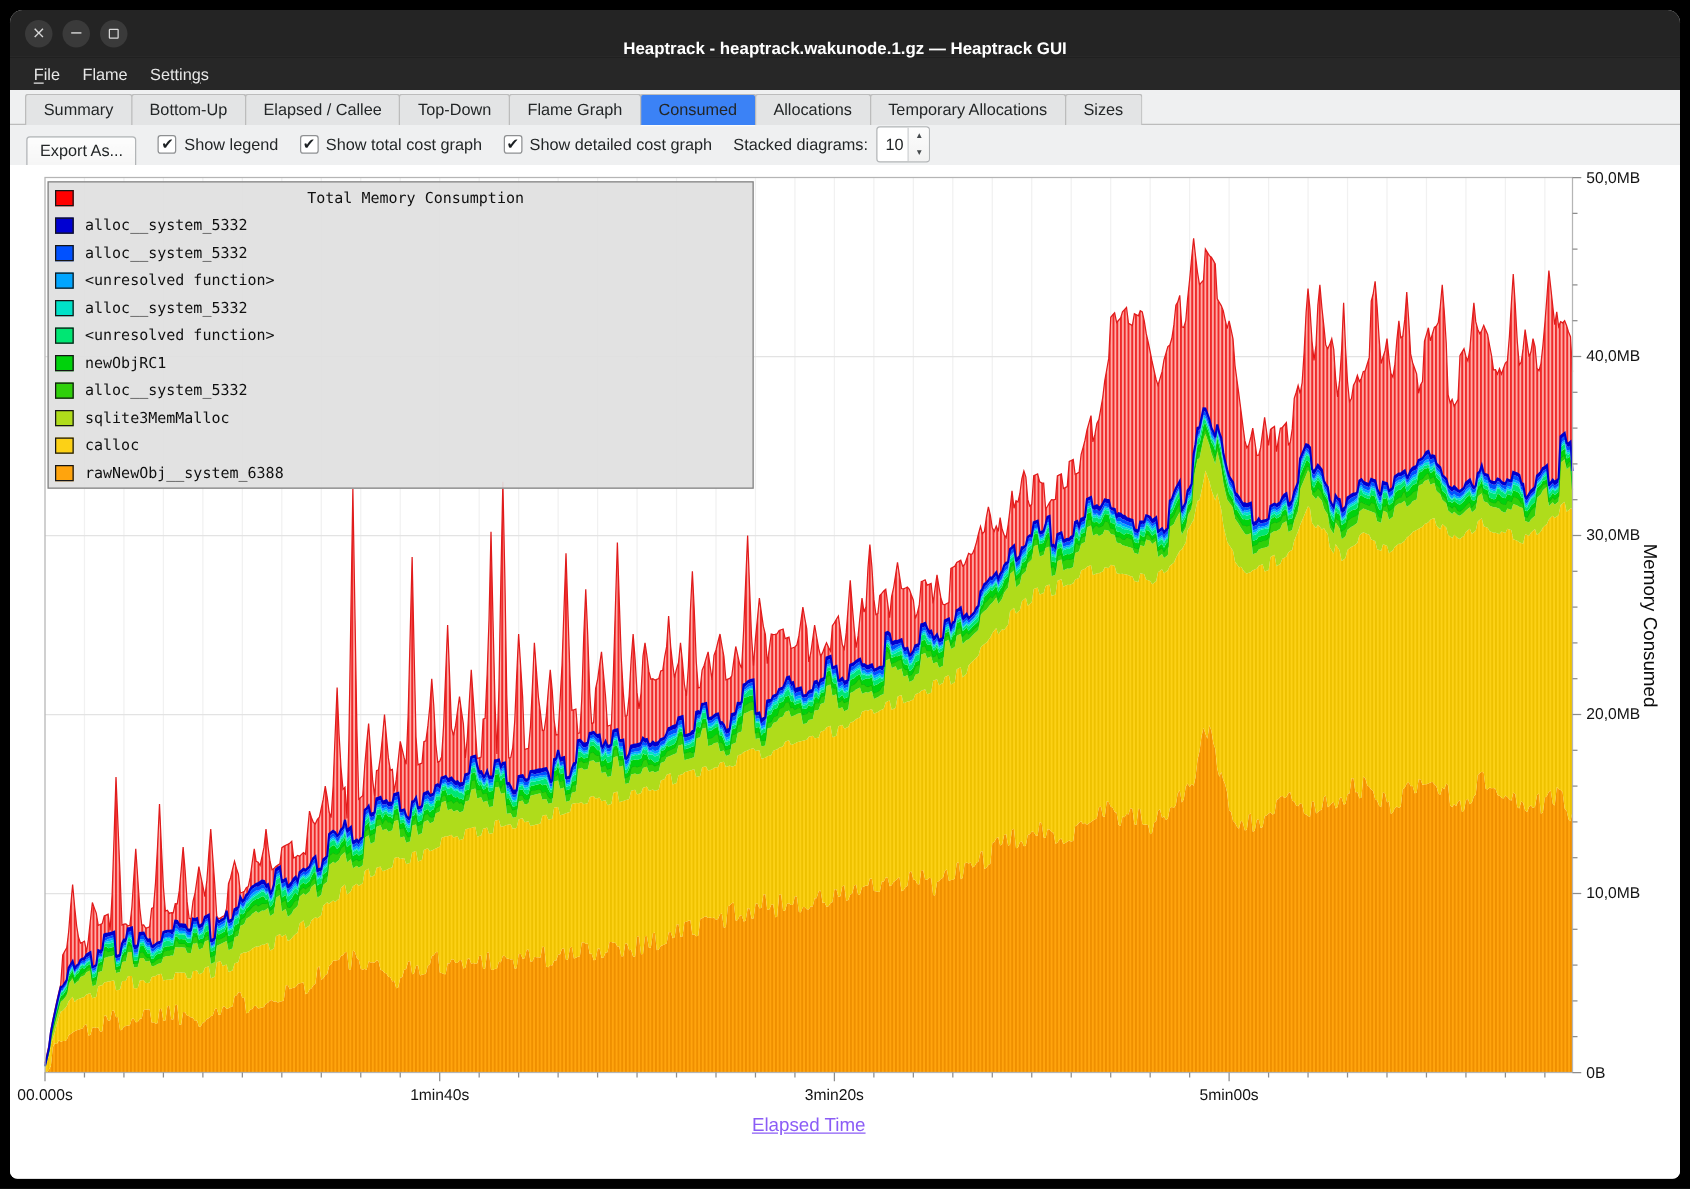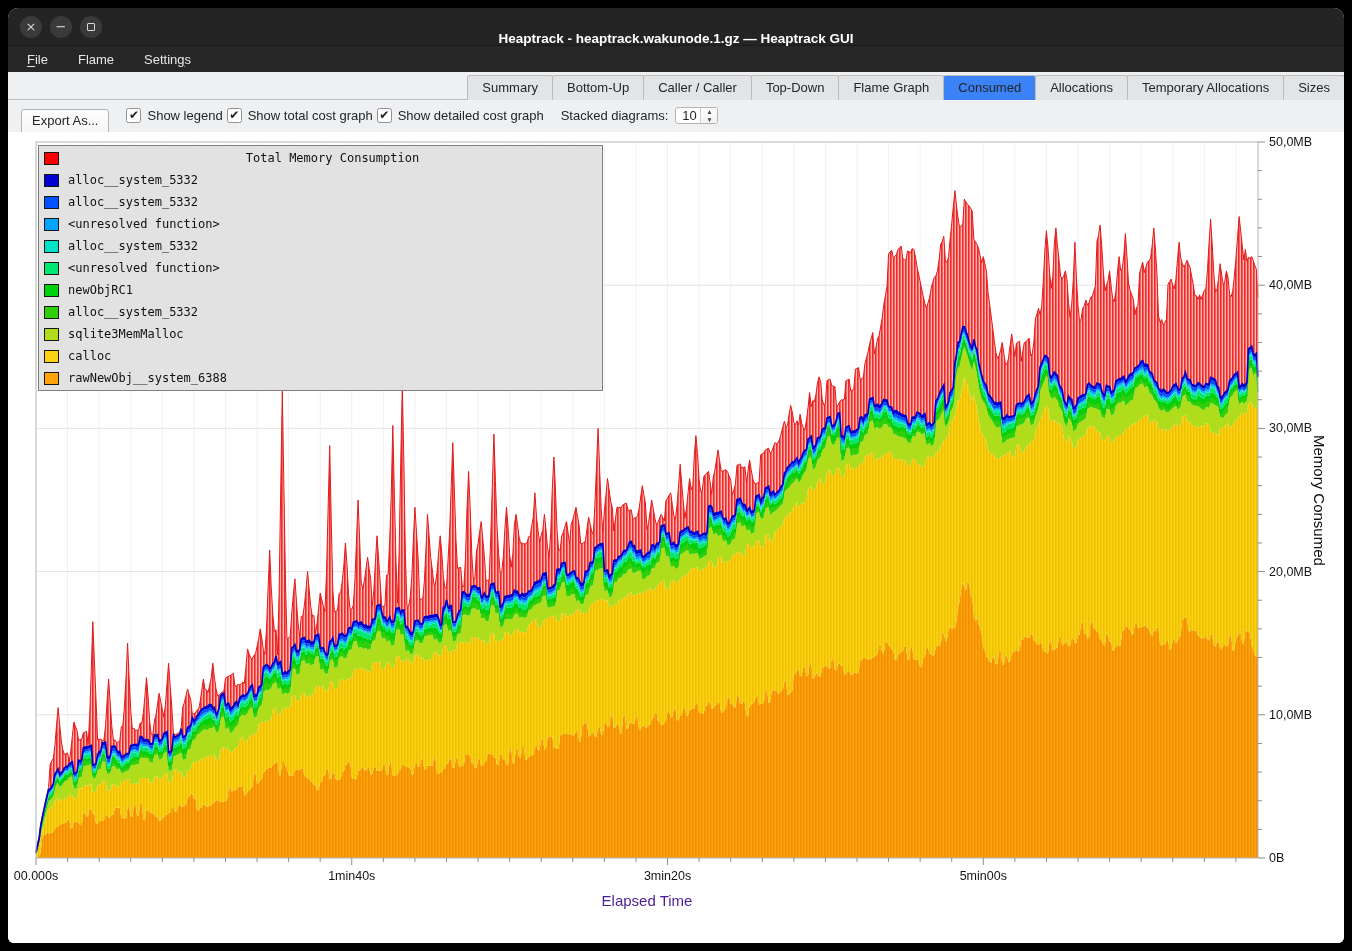--- a/index.html
+++ b/index.html
@@ -5,49 +5,49 @@
   *{margin:0;padding:0;box-sizing:border-box;}
   html,body{width:1352px;height:951px;background:#000;font-family:"Liberation Sans",sans-serif;overflow:hidden;}
   .window{position:absolute;left:8px;top:8px;width:1336px;height:935px;background:#eff0f1;border-radius:10px 10px 6px 6px;overflow:hidden;}
   
   .titlebar{position:relative;height:37px;background:#242424;}
   .win-controls{position:absolute;left:12px;top:0;height:100%;display:flex;align-items:center;gap:8px;z-index:2;}
   .winbtn{width:22px;height:22px;border-radius:50%;background:#3a3a3a;border:none;color:#d8d8d8;display:flex;align-items:center;justify-content:center;font-size:13px;line-height:1;cursor:pointer;padding:0;font-family:"DejaVu Sans",sans-serif;}
   .winbtn .sq{width:8px;height:8px;border:1.5px solid #d8d8d8;border-radius:1px;display:block;}
   .title{position:absolute;left:0;right:0;top:12px;height:37px;line-height:37px;text-align:center;color:#ffffff;font-weight:bold;font-size:13.5px;}
   
-  .menubar{height:27px;background:#272727;display:flex;align-items:center;padding-left:10px;gap:12px;border-top:1px solid #1b1b1b;}
+  .menubar{height:27px;background:#272727;display:flex;align-items:center;padding-left:10px;gap:0;border-top:1px solid #1b1b1b;}
   .menu-item{color:#e8e8e8;font-size:13px;padding:4px 9px;border-radius:3px;cursor:default;}
   .menu-item u{text-underline-offset:2px;}
   
-  .tabbar{height:28px;background:#eff0f1;display:flex;align-items:flex-end;padding:15px 0 0 12px;position:relative;justify-content:flex-end;}
+  .tabbar{height:28px;background:#eff0f1;display:flex;align-items:flex-end;padding:15px 0 0 12px;position:relative;}
   .tabbar::after{content:"";position:absolute;left:0;right:0;bottom:0;height:1px;background:#bcbcbc;z-index:0;}
   .tab{font-size:13px;color:#232627;padding:4px 14px 5px;background:#e3e4e5;border:1px solid #bcbcbc;border-bottom:none;margin-right:-1px;position:relative;border-radius:2.5px 2.5px 0 0;z-index:1;white-space:nowrap;cursor:default;}
   .tab.active{background:#3b82f6;z-index:3;}
   .tab.active::after{content:"";position:absolute;left:0;right:0;bottom:-1px;height:1px;background:#fafbfb;}
   
   .toolbar{height:31px;display:flex;align-items:center;padding-left:13px;gap:17px;background:#eff0f1;font-size:13px;color:#232627;}
   .btn{font-size:13px;color:#232627;background:linear-gradient(#fdfdfd,#f2f2f2);border:1px solid #b2b5b7;border-radius:3px;padding:3px 10px 14px;cursor:default;font-family:"Liberation Sans",sans-serif;margin-top:20px;}
   .cb{display:flex;align-items:center;gap:6px;cursor:default;}
   .cb .box{width:15px;height:15px;background:#fff;border:1px solid #8e9092;border-radius:2.5px;position:relative;display:inline-block;flex:0 0 auto;}
   .cb .box::after{content:"✔";position:absolute;left:1.5px;top:-1.5px;font-size:12px;color:#1c2023;font-family:"DejaVu Sans",sans-serif;}
   .spin-wrap{display:flex;align-items:center;gap:7px;}
-  .spin{display:flex;align-items:stretch;border:1px solid #b2b5b7;border-radius:3px;background:#fff;height:17px;overflow:hidden;}
+  .spin{display:flex;align-items:stretch;border:1px solid #b2b5b7;border-radius:3px;background:#fff;height:29px;overflow:hidden;}
   .spin .val{width:24px;display:flex;align-items:center;padding-left:6px;font-size:13px;color:#232627;}
   .spin .arr{width:17px;border-left:1px solid #cdcfd1;display:flex;flex-direction:column;background:linear-gradient(#fdfdfd,#f2f2f2);}
   .spin .arr span{flex:1;display:flex;align-items:center;justify-content:center;font-size:6.5px;color:#45494c;cursor:default;}
   
   .chart-wrap{position:absolute;left:0;top:124px;width:1336px;height:811px;background:#ffffff;}
   #chart-svg{position:absolute;left:0;top:0;}
   .legend{position:absolute;left:30px;top:13px;width:565px;background:rgba(224,224,224,0.93);border:1px solid #808080;padding:1px 2px;font-family:"DejaVu Sans Mono",monospace;font-size:12px;color:#101010;}
   .lrow{display:flex;align-items:center;height:22px;gap:9px;padding:0 3px;}
   .lsw{width:15px;height:13px;border:1px solid #151515;flex:0 0 auto;}
   .ltitle{flex:1;text-align:center;}
   .llabel{white-space:pre;}
-  .axis-x-title{position:absolute;top:760px;left:28px;width:1222px;text-align:center;font-size:15px;color:#4c1d95;}
+  .axis-x-title{position:absolute;top:760px;left:28px;width:1222px;text-align:center;font-size:15px;color:#8b5cf6;text-decoration:underline;}
   .axis-y-title{position:absolute;left:1303px;top:10px;height:716px;display:flex;align-items:center;}
   .axis-y-title span{writing-mode:vertical-rl;font-size:15px;color:#0c0c0c;}
 </style>
 </head>
 <body>
 
 <div class="window">
 
   <div class="titlebar">
     <div class="win-controls">
@@ -66,32 +66,32 @@
 
   <div class="menubar">
       <div class="menu-item"><u>F</u>ile</div>
       <div class="menu-item">Flame</div>
       <div class="menu-item">Settin<u>g</u>s</div>
     </div>
 
   <div class="tabbar">
       <div class="tab">Summary</div>
       <div class="tab">Bottom-Up</div>
-      <div class="tab">Caller / Caller</div>
+      <div class="tab">Elapsed / Callee</div>
       <div class="tab">Top-Down</div>
       <div class="tab">Flame Graph</div>
       <div class="tab active">Consumed</div>
       <div class="tab">Allocations</div>
       <div class="tab">Temporary Allocations</div>
       <div class="tab">Sizes</div>
     </div>
 
   <div class="toolbar">
     <button class="btn">Export As...</button>
-    <span style="display:flex;gap:4px;">
+    <span style="display:flex;gap:17px;">
         <span class="cb">
           <span class="box checked"></span>
           <span>Show legend</span>
         </span>
         <span class="cb">
           <span class="box checked"></span>
           <span>Show total cost graph</span>
         </span>
         <span class="cb">
           <span class="box checked"></span>

